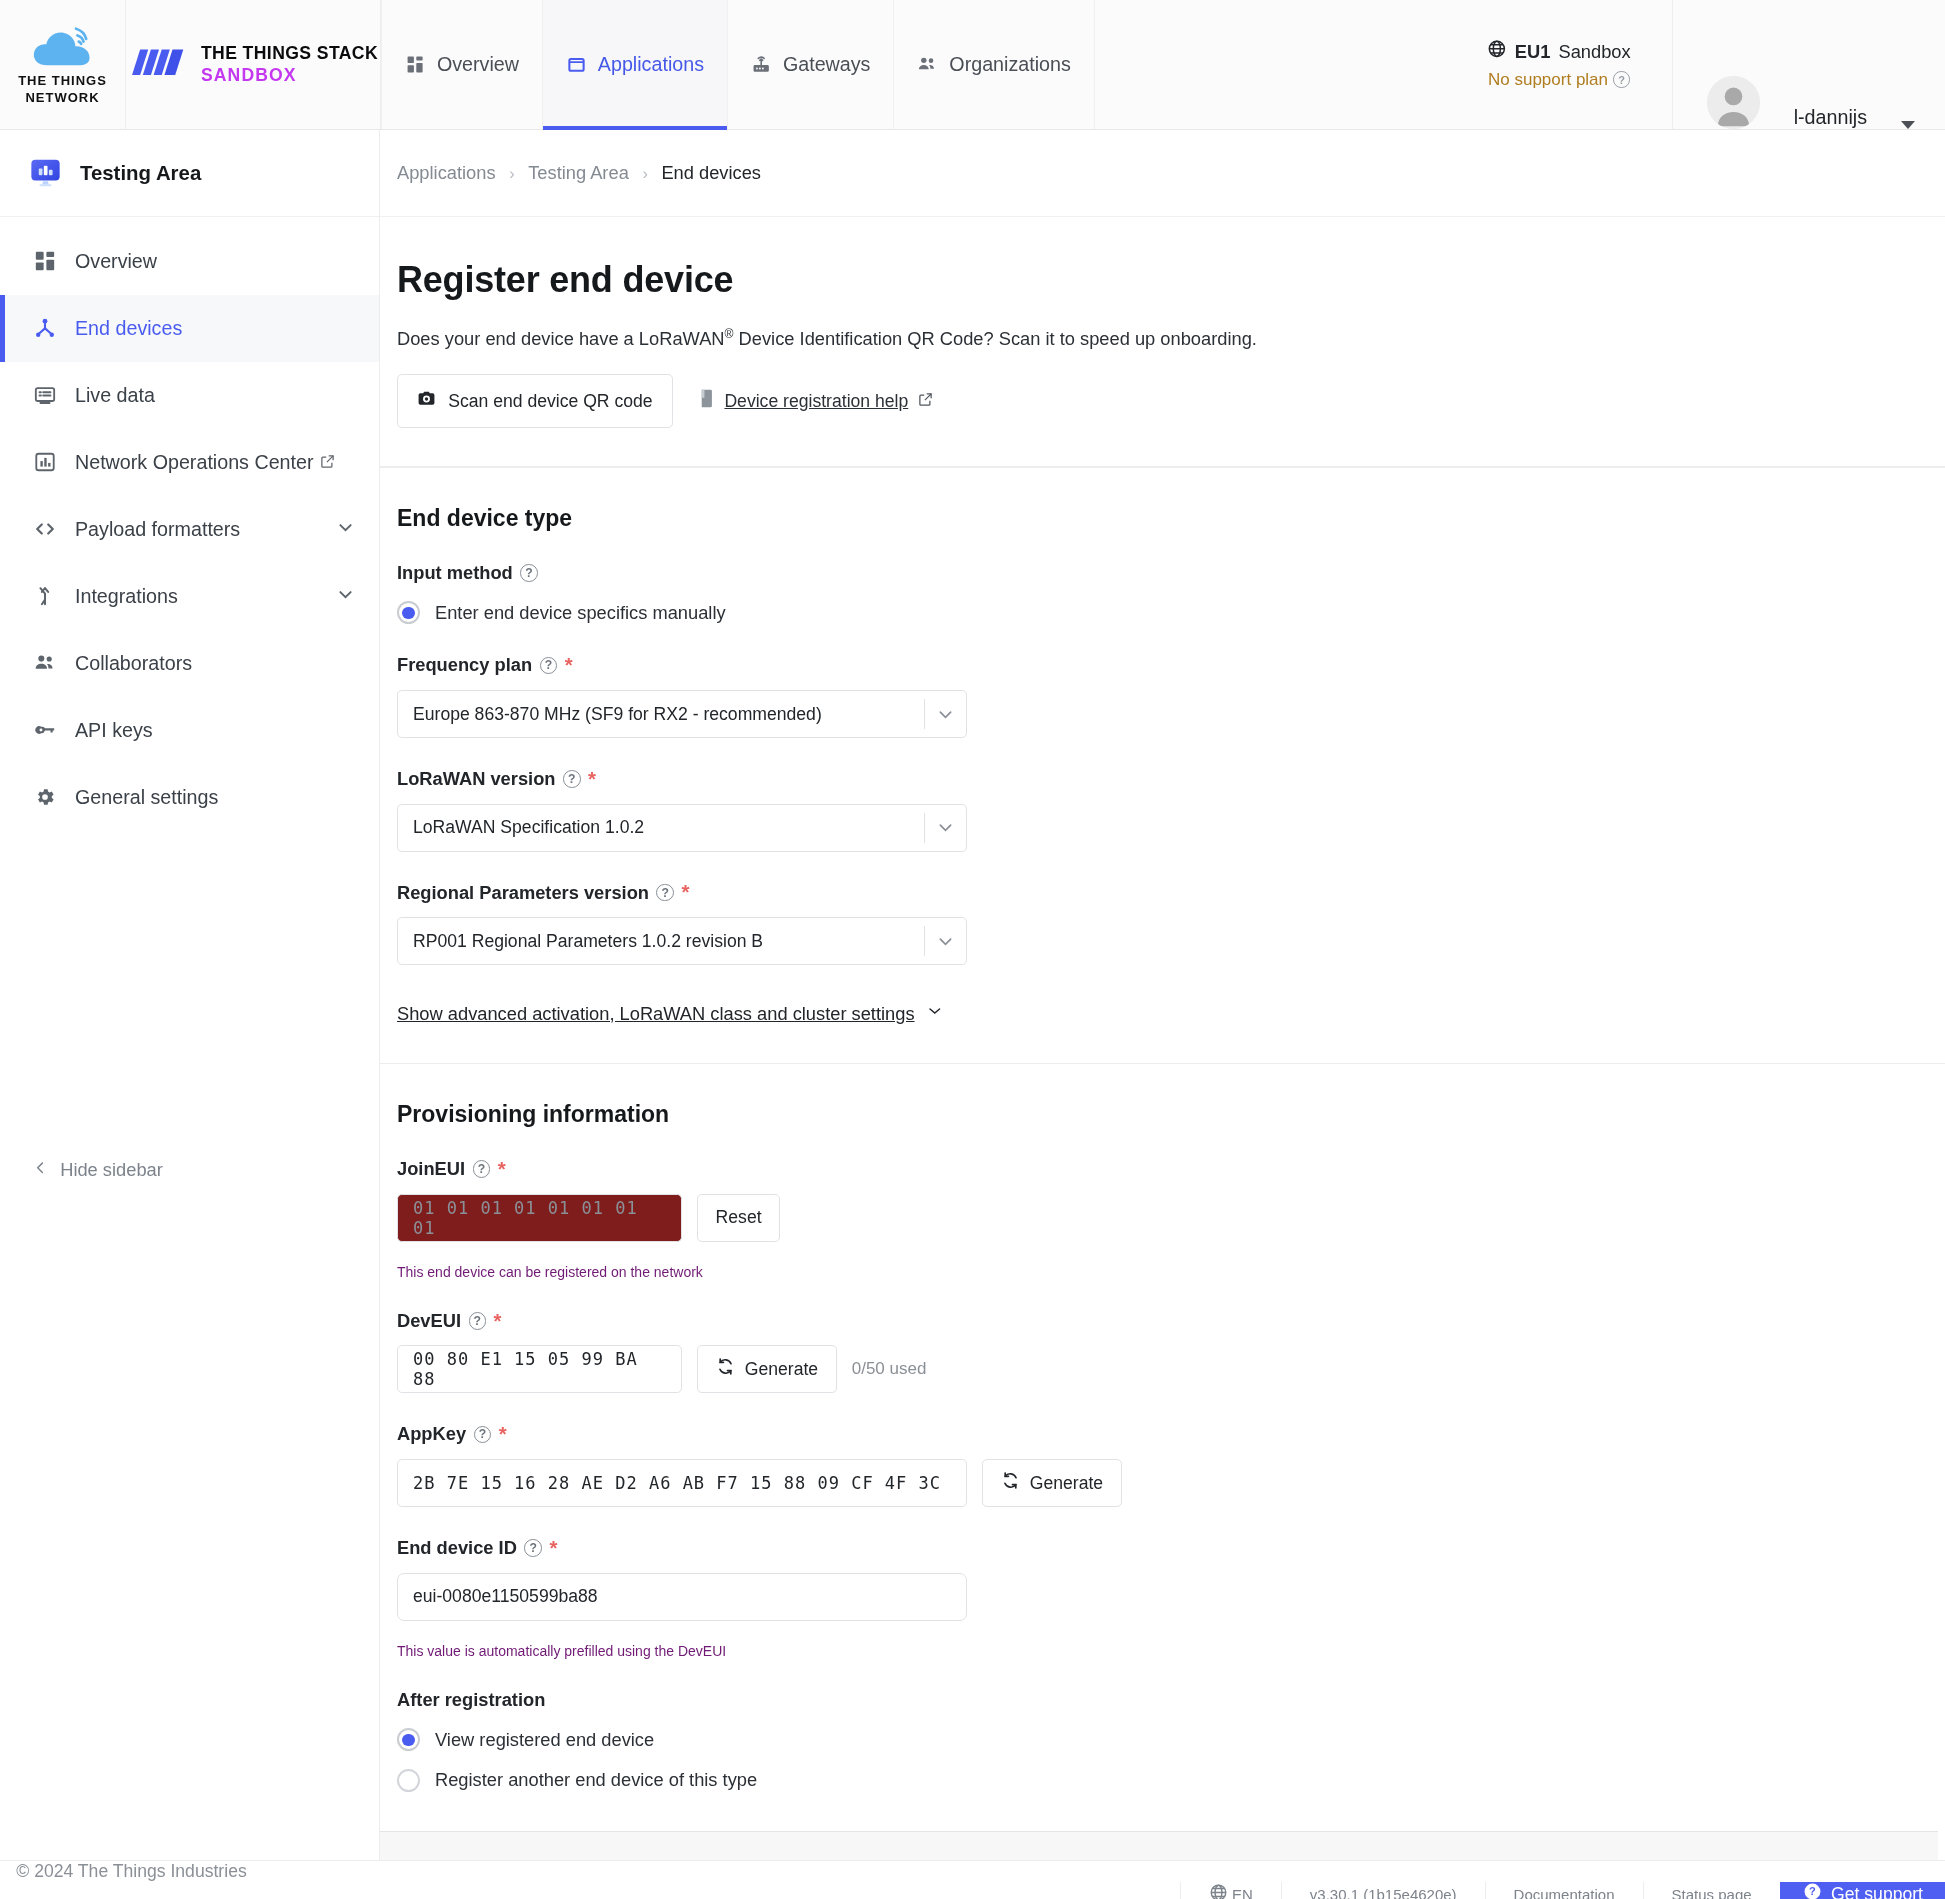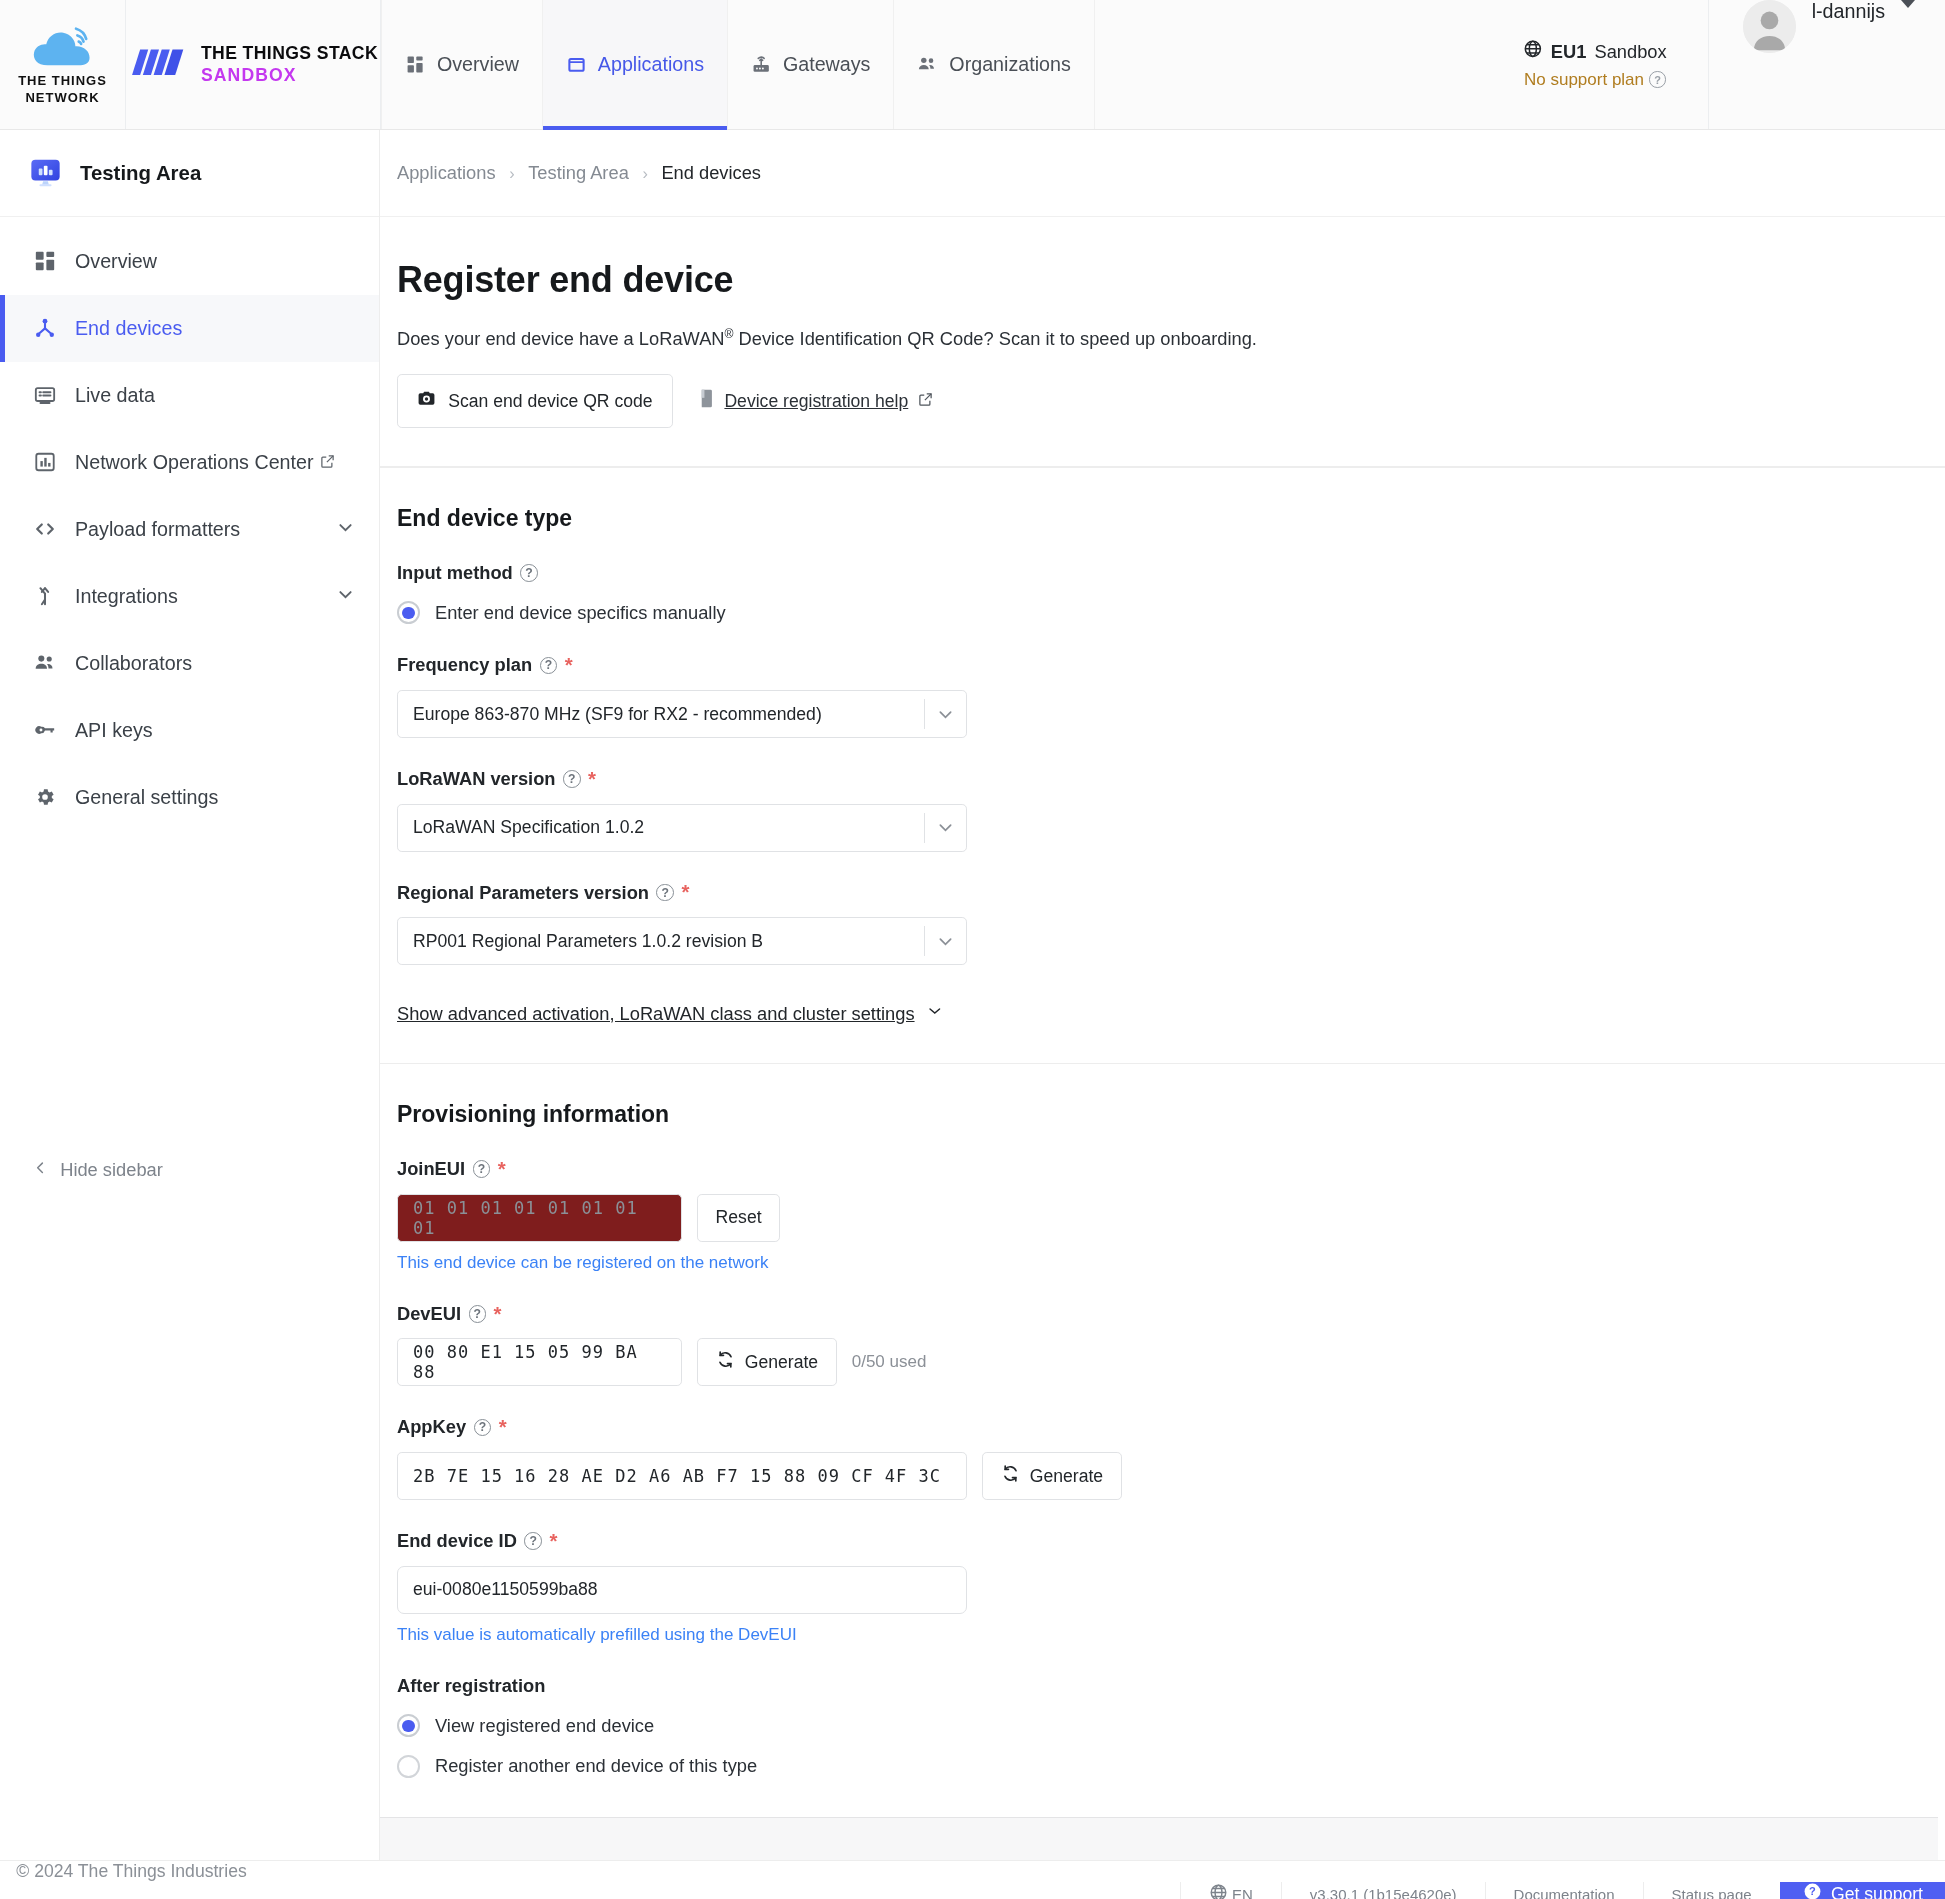--- a/index.html
+++ b/index.html
@@ -65,21 +65,21 @@
   .header-right {
     margin-left: auto; display: flex; align-items: stretch; height: 129px;
   }
   .cluster-cell {
     display: flex; flex-direction: column; align-items: center; justify-content: center;
     gap: 5.4px; padding: 0 41px 0 27px; border-right: 1.4px solid #eceef0;
   }
   .cluster-line1 { display: flex; align-items: center; gap: 8.1px; font-size: 18.3px; color: #22262a; }
   .cluster-line1 b { font-weight: 700; }
   .cluster-line2 { display: flex; align-items: center; gap: 5.4px; font-size: 17px; color: #b07d20; }
-  .user-cell { display: flex; align-items: flex-start; gap: 16px; padding: 0 31px 0 34px; cursor: pointer; }
+  .user-cell { display: flex; align-items: flex-end; gap: 34px; padding: 0 31px 0 34px; cursor: pointer; }
   .avatar {
     width: 53px; height: 53px; border-radius: 50%; background: #ececec;
     display: flex; align-items: flex-end; justify-content: center; overflow: hidden;
   }
   .user-name { font-size: 19.7px; color: #22262a; }
   .caret-down { width: 0;height:0;border-left:7.5px solid transparent;border-right:7.5px solid transparent;border-top:8.8px solid #4b5057; }
 
   
   .sidebar {
     position: absolute; top: 130px; left: 0; width: 380px; height: 1730px;
@@ -181,21 +181,21 @@
     display: flex; align-items: center; padding: 0 15px;
     font-family: "DejaVu Sans Mono", monospace; font-size: 17px; letter-spacing: 1px; color: #22262a;
   }
   .mono-input.readonly { background: #7f1d1d; color: #8b9097; }
   .field-row { display: flex; align-items: center; gap: 15px; margin-top: 13.6px; }
   .btn-mini {
     display: inline-flex; align-items: center; justify-content:center; gap: 10.2px;
     height: 48px; padding: 0 17.6px; border: 1.4px solid #e0e2e5; border-radius: 4.8px;
     background: #fff; font-size: 17.6px; color: #22262a; cursor: pointer;
   }
-  .hint { font-size: 17px; color: #3b82f6; margin-top: 11px; }
+  .hint { font-size: 14px; color: #701a75; margin-top: 22px; }
   .used-count { font-size: 17px; color: #8b9097; }
 
   .text-input {
     width: 570px; height: 48px; border: 1.4px solid #e0e2e5; border-radius: 7px; background: #fff;
     display: flex; align-items: center; padding: 0 15px; margin-top: 13.6px;
     font-size: 17.6px; color: #22262a;
   }
 
   .form-footer {
     margin-top: 39px; margin-left: -17px; width: 1558px; height: 121px;

